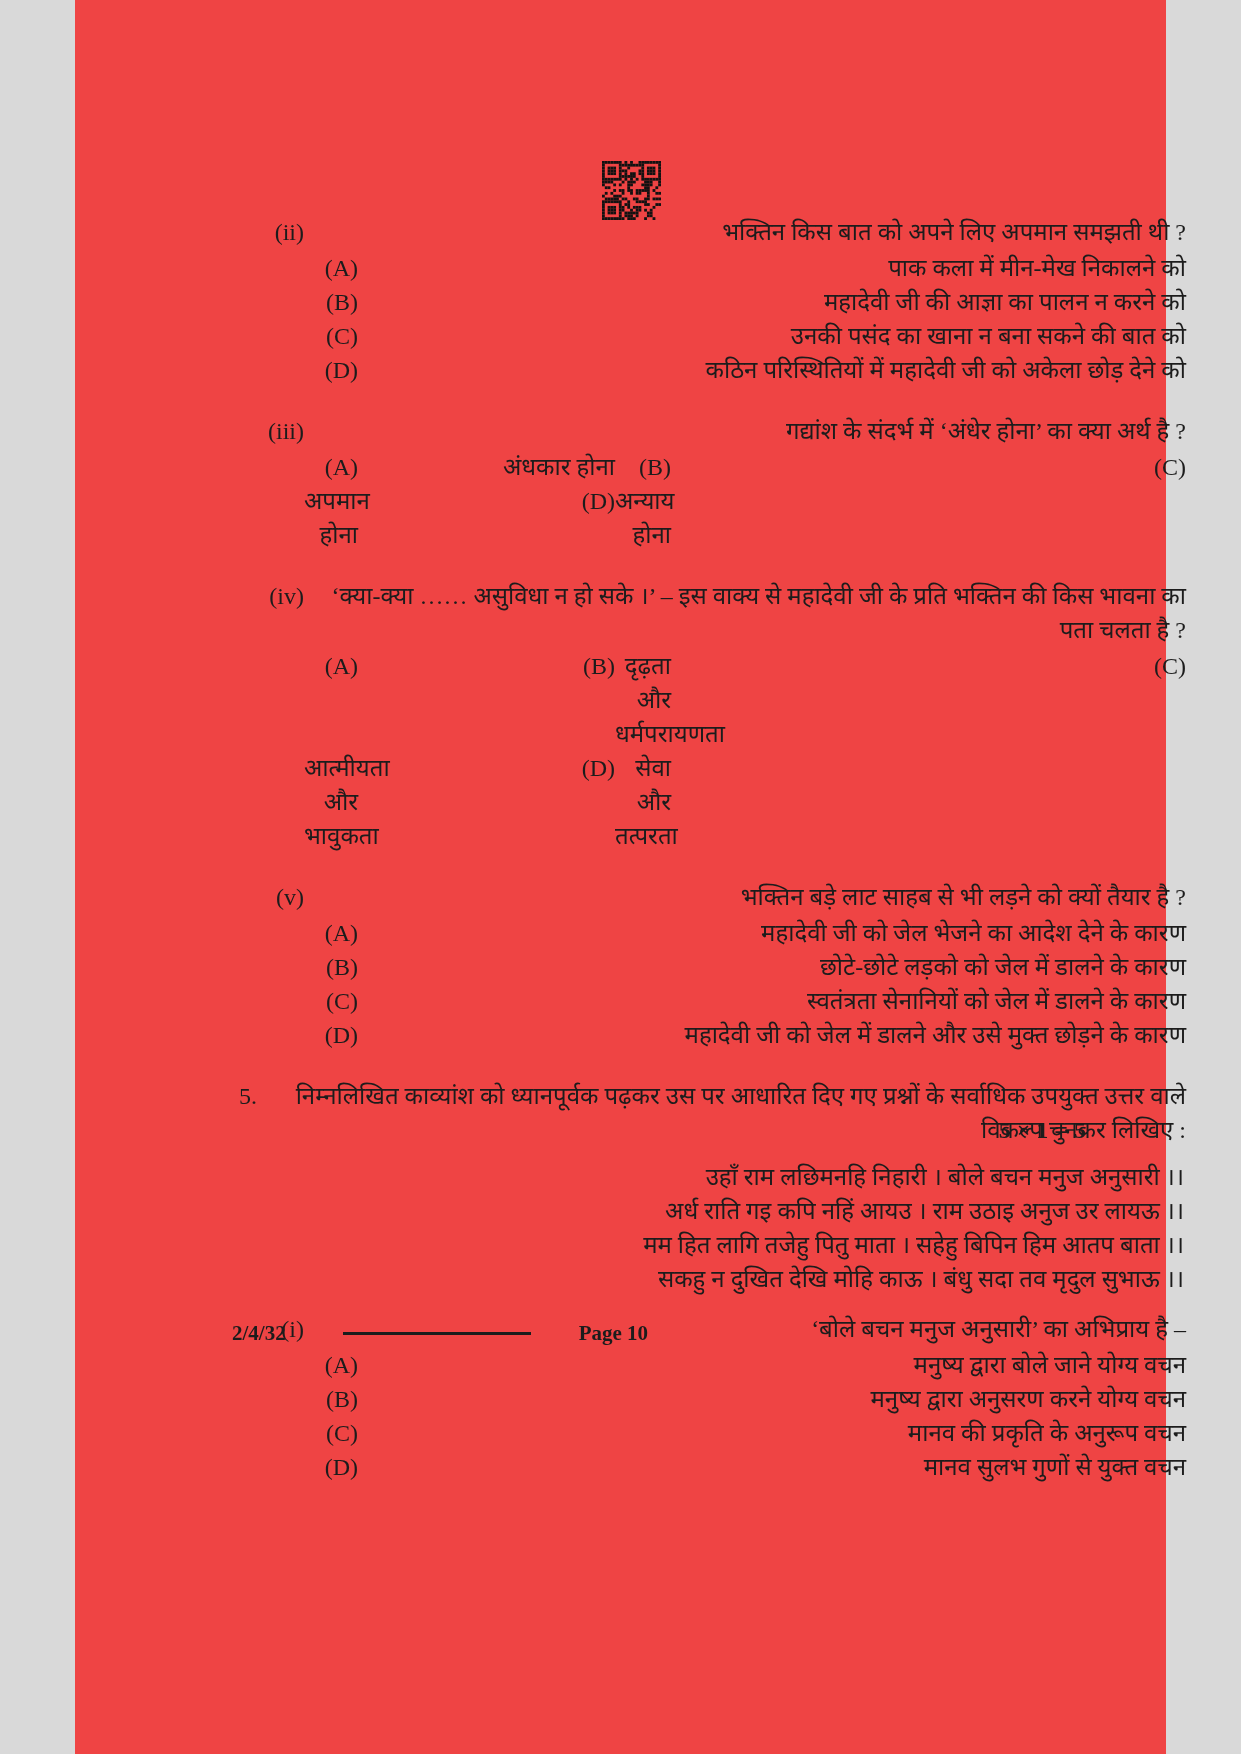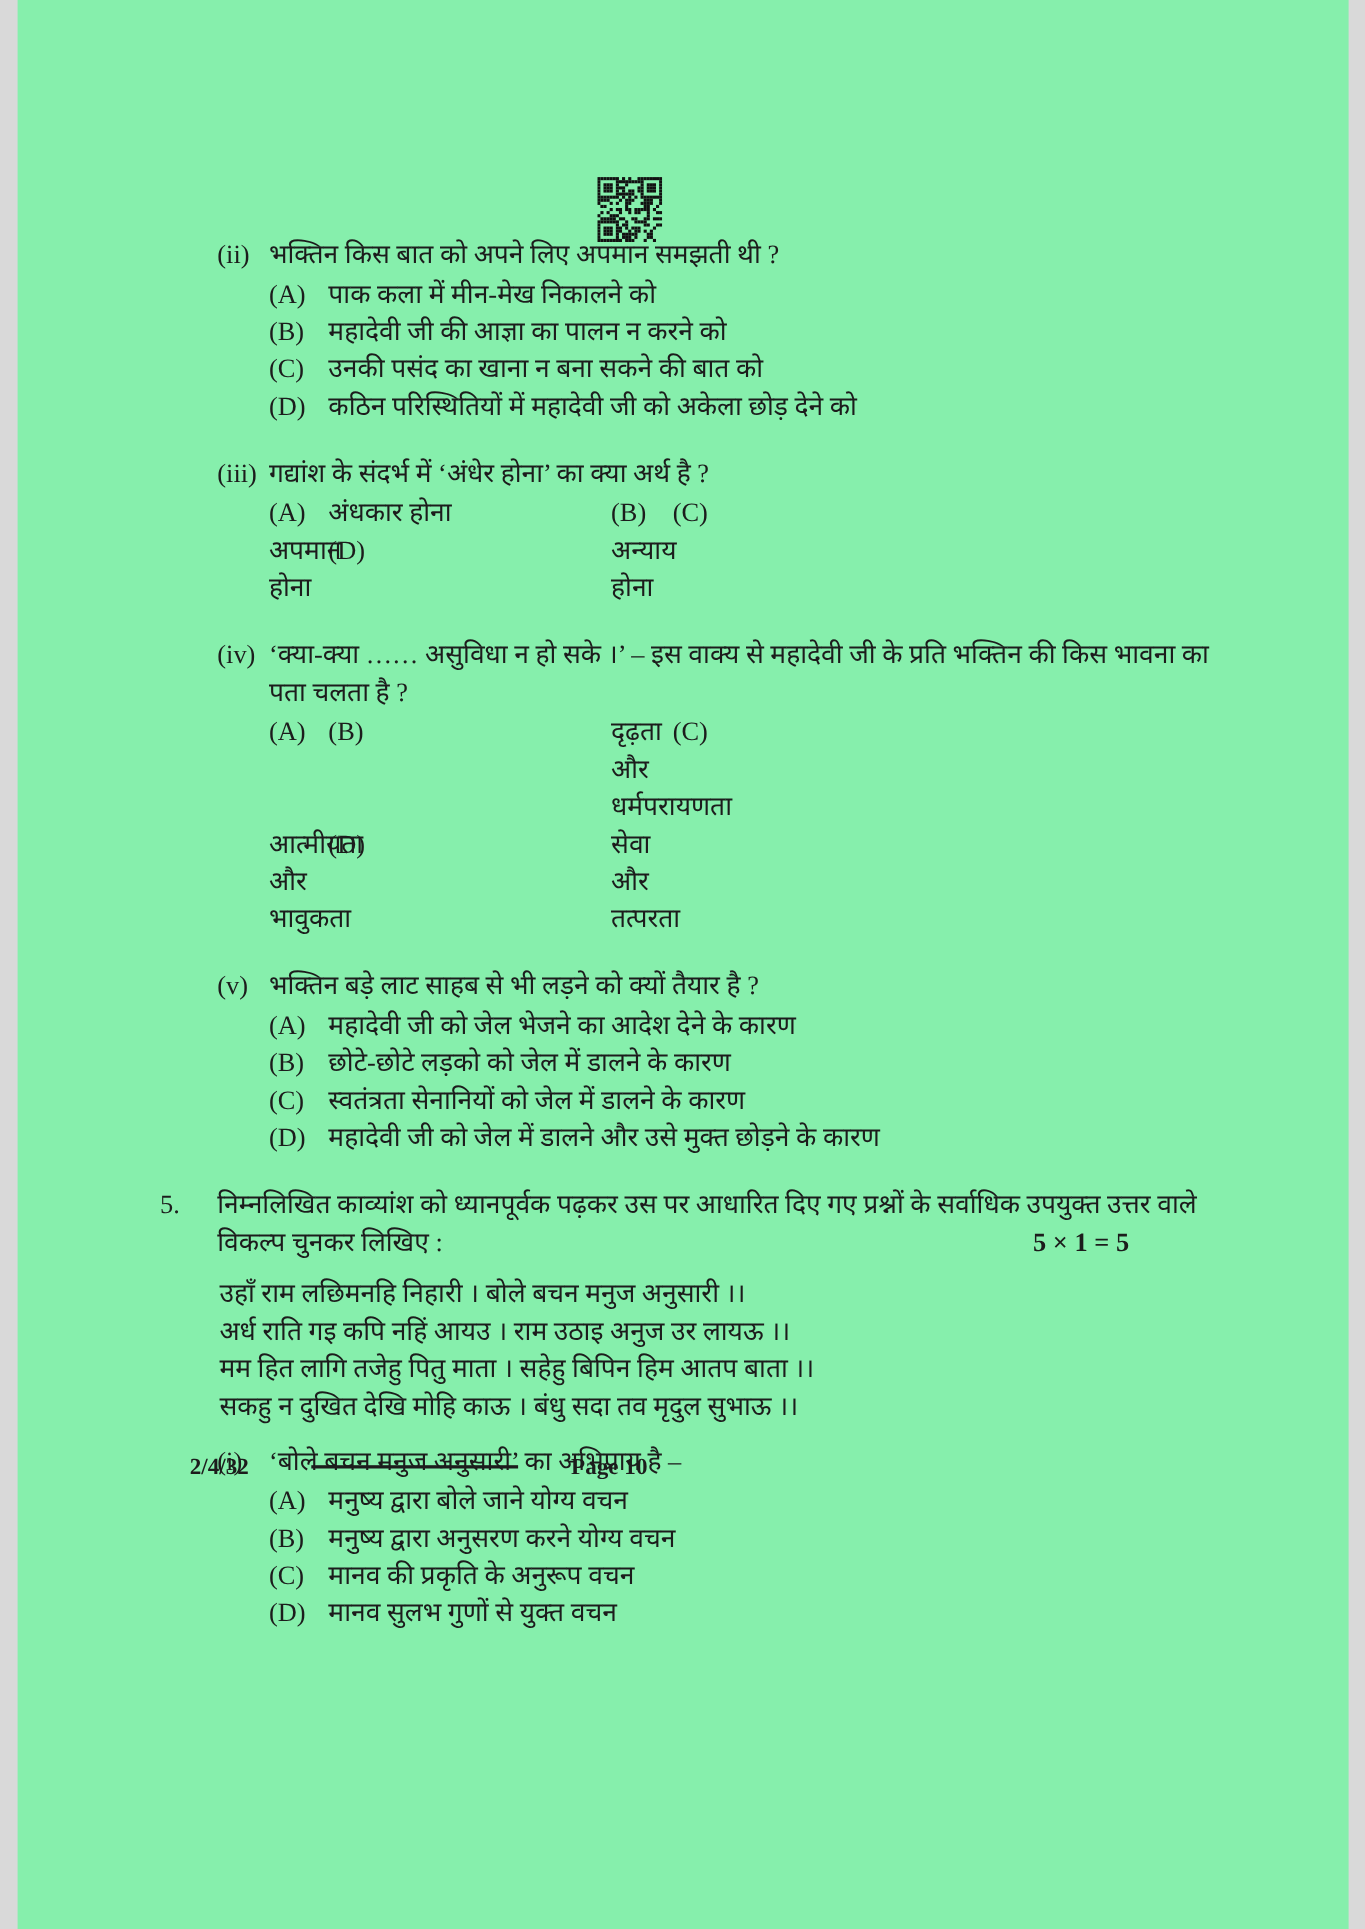--- a/index.html
+++ b/index.html
@@ -1,20 +1,20 @@
 <!DOCTYPE html>
 <html><head>
 <meta charset="utf-8">
 <style>
   html,body{margin:0;padding:0}
   body{background:#d9d9d9}
   .page{
-    width:1210px;height:1754px;margin:0 auto;background:#86efac;position:relative;
+    width:1091px;height:1754px;margin:0 auto;background:#ef4444;position:relative;
     font-family:"Liberation Serif","DejaVu Serif",serif;
-    font-size:24px;line-height:34px;color:#1c1c1c;
+    font-size:24px;line-height:34px;color:#1c1c1c;text-align:right;
   }
   .qr{position:absolute;left:527px;top:161px;width:59px;height:59px}
   .content{position:absolute;left:130px;top:215px;width:981px}
   .q{display:flex;margin-bottom:27px}
   .sub{margin-left:52px}
   .main .sub{margin-left:0;margin-bottom:0;margin-top:16px}
   .qnum{flex:0 0 52px;width:52px}
   .qlabel{flex:0 0 47px;width:47px}
   .qbody{flex:1;position:relative}
   .qtext{margin:0}

